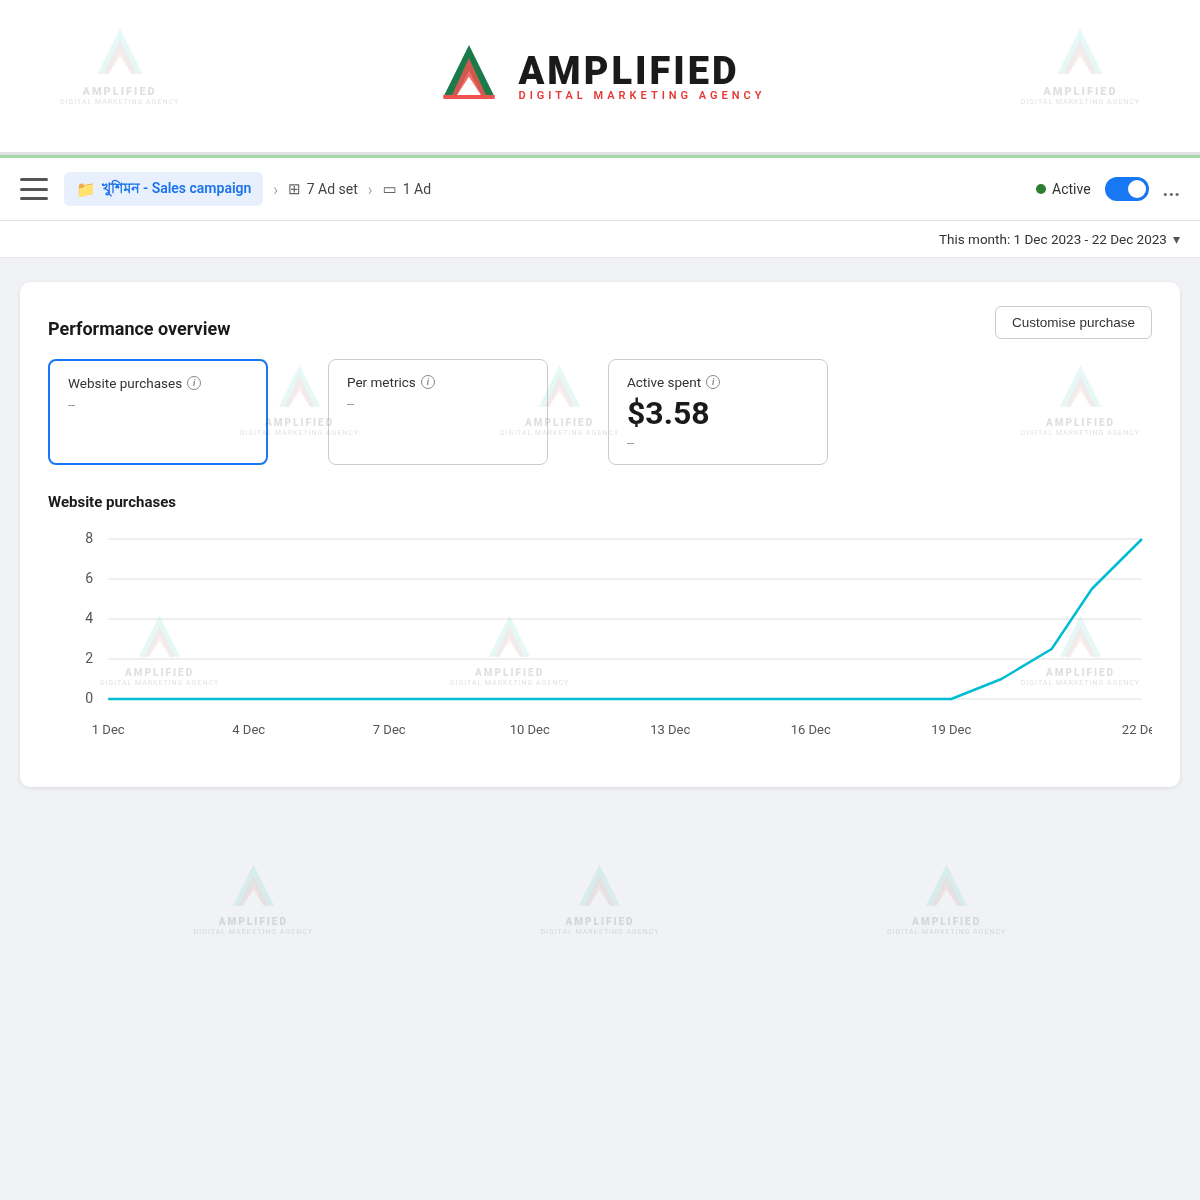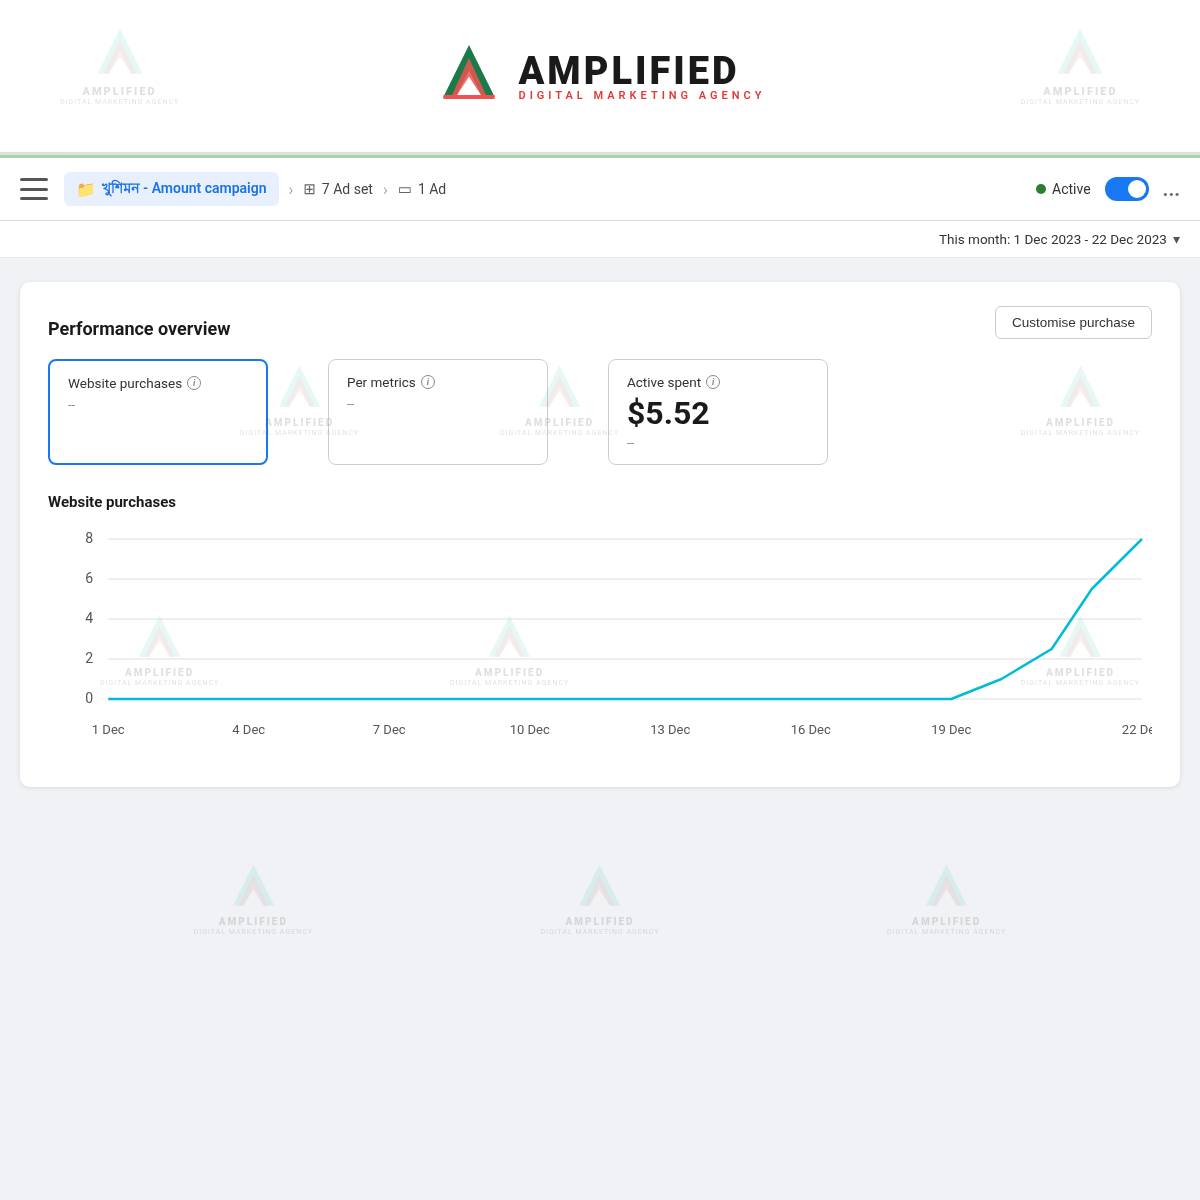--- a/index.html
+++ b/index.html
@@ -341,21 +341,21 @@
 
   <div class="nav-bar" style="background:#fff; border-top: 3px solid #a5d6a7;">
     <div class="nav-left">
       <div class="sidebar-toggle">
         <span></span>
           <span></span>
           <span></span>
       </div>
       <div class="breadcrumb-campaign">
         <span class="folder-icon">📁</span>
-        <span>খুশিমন - Amount campaign</span>
+        <span>খুশিমন - Sales campaign</span>
       </div>
       <span class="breadcrumb-sep">›</span>
       <div class="breadcrumb-adset">
         <span class="grid-icon">⊞</span>
         <span>7 Ad set</span>
       </div>
       <span class="breadcrumb-sep">›</span>
       <div class="breadcrumb-ad">
         <span class="grid-icon">▭</span>
         <span>1 Ad</span>
@@ -451,21 +451,21 @@
             <span class="info-icon">i</span>
           </div>
           <div class="metric-compare">--</div>
         </div>
 
         <div class="metric-card">
           <div class="metric-label">
             <span>Active spent</span>
             <span class="info-icon">i</span>
           </div>
-          <div class="metric-value">$5.52</div>
+          <div class="metric-value">$3.58</div>
           <div class="metric-compare">--</div>
         </div>
       </div>
 
       <div class="chart-title">Website purchases</div>
       <div class="chart-container">
         <svg class="chart-svg" viewBox="0 0 1100 230" preserveAspectRatio="none">
 
           <line x1="60" y1="10" x2="1090" y2="10" stroke="#e0e0e0" stroke-width="1"></line>
           <line x1="60" y1="50" x2="1090" y2="50" stroke="#e0e0e0" stroke-width="1"></line>

